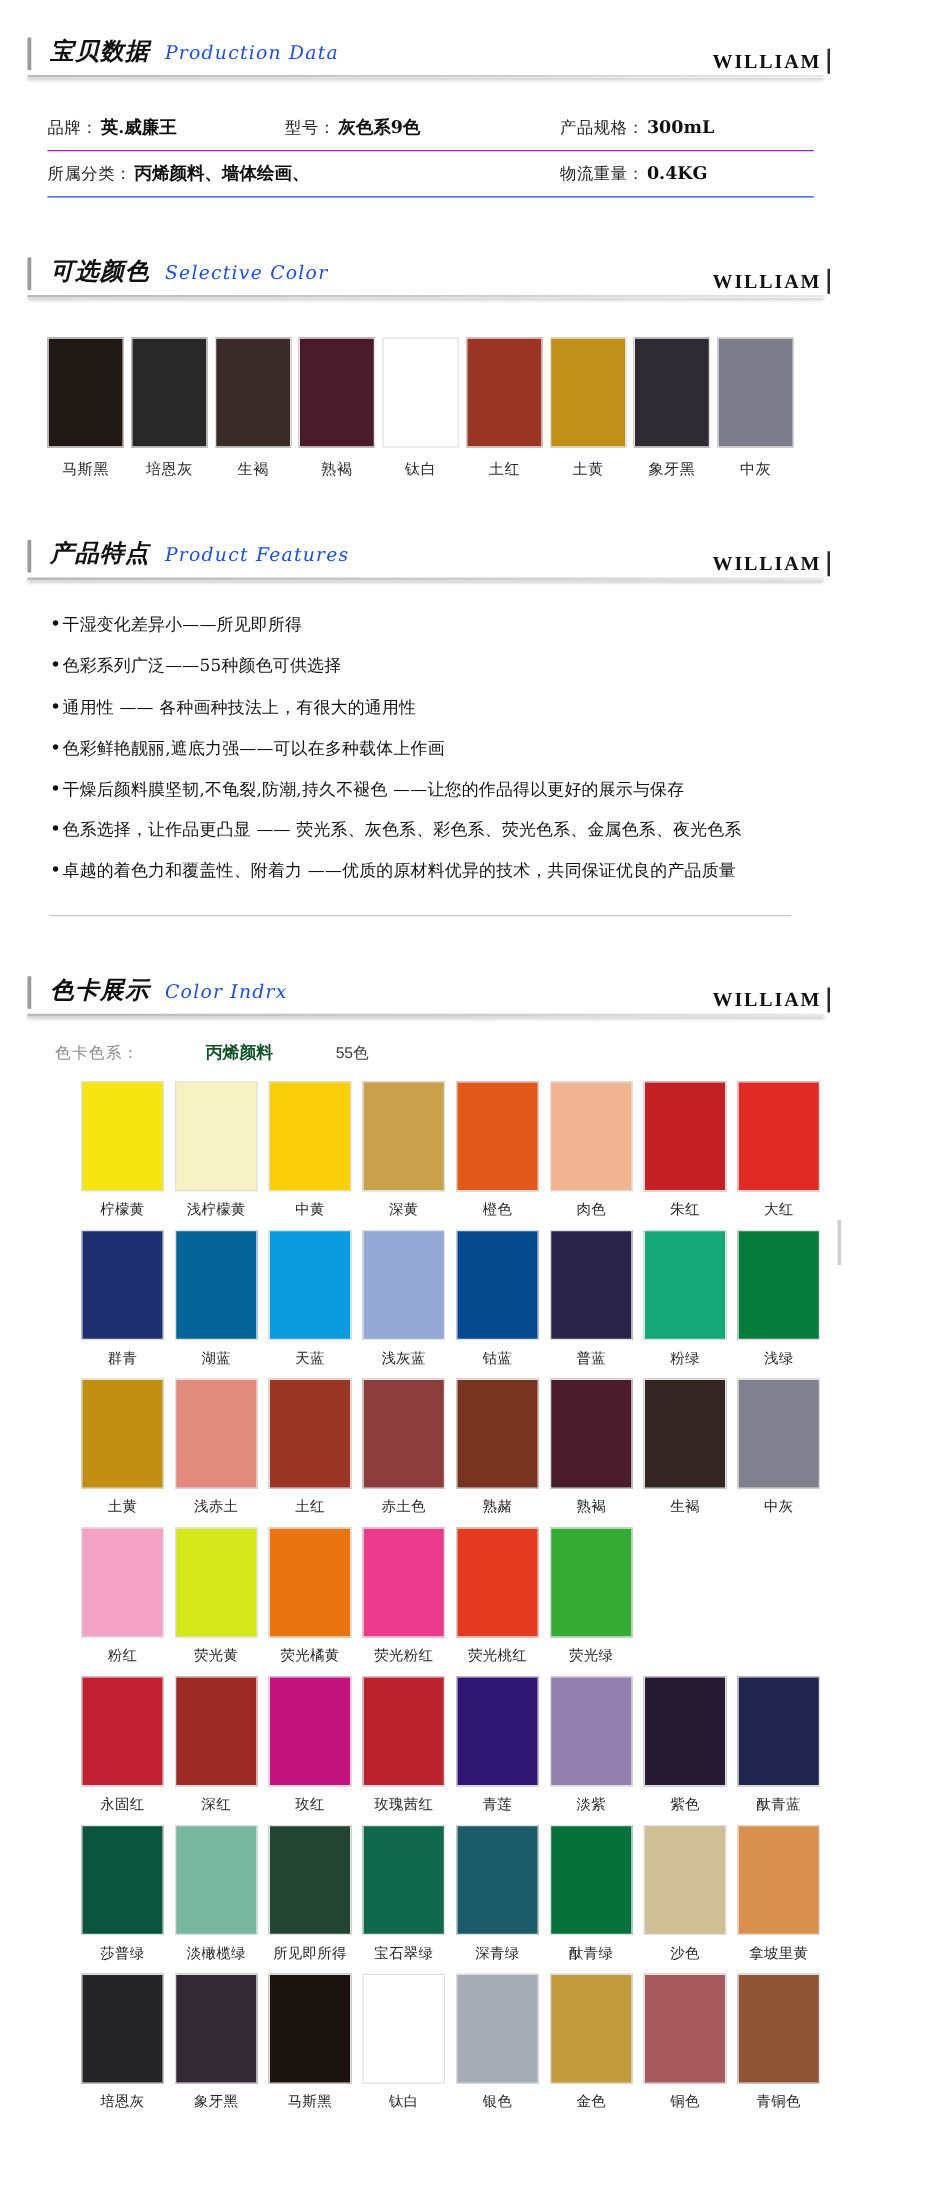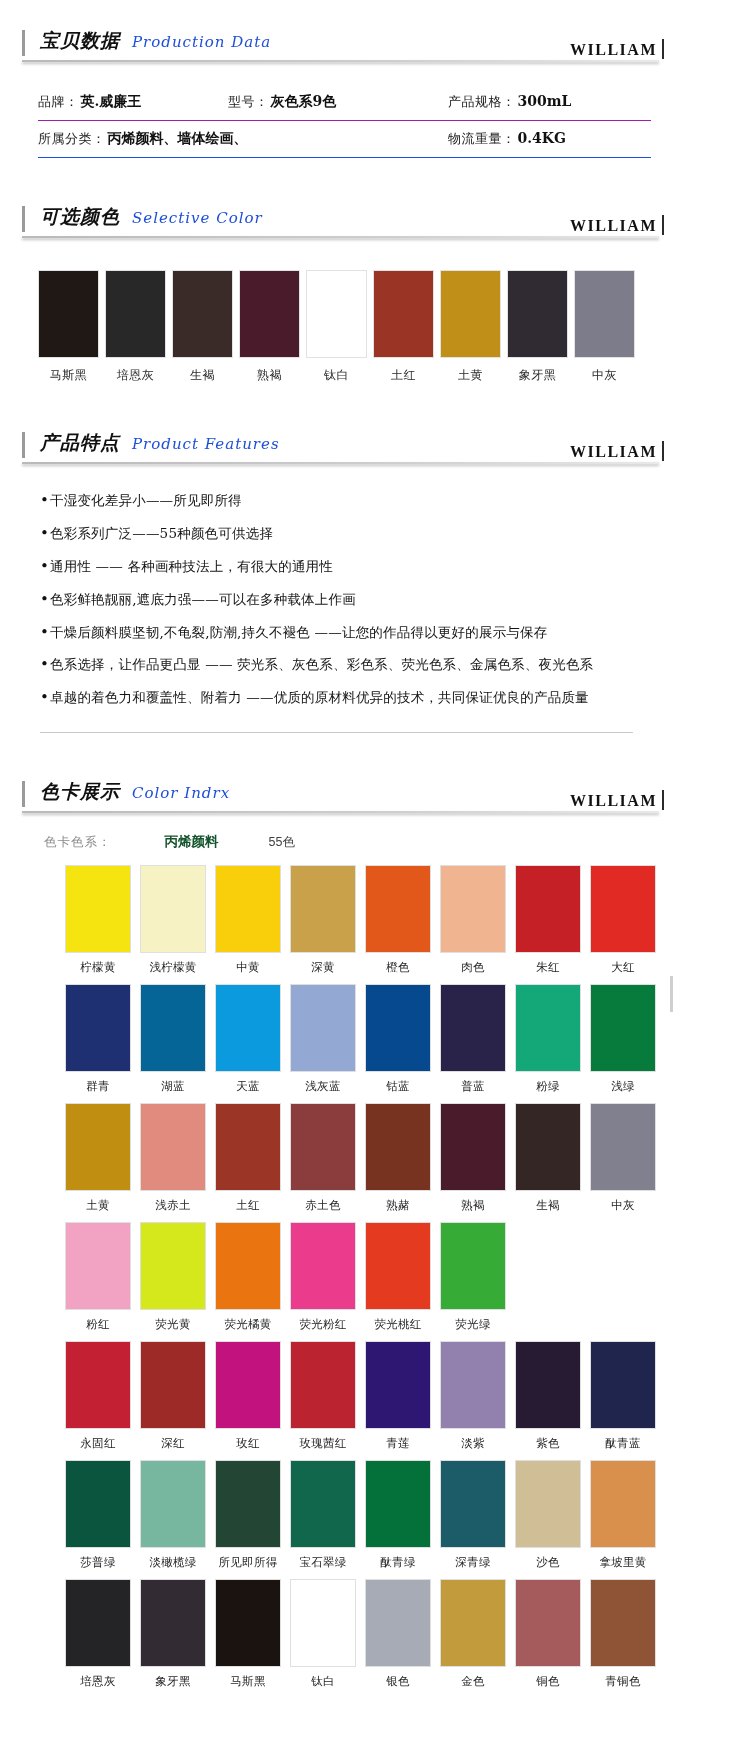--- a/index.html
+++ b/index.html
@@ -458,26 +458,26 @@
         </div>
         <div class="cell">
           <div class="swatch" style="background: rgb(35, 70, 52);"></div>
           <div class="cname">所见即所得</div>
         </div>
         <div class="cell">
           <div class="swatch" style="background: rgb(16, 103, 75);"></div>
           <div class="cname">宝石翠绿</div>
         </div>
         <div class="cell">
+          <div class="swatch" style="background: rgb(27, 92, 104);"></div>
+          <div class="cname">深青绿</div>
+        </div>
+        <div class="cell">
           <div class="swatch" style="background: rgb(4, 113, 58);"></div>
           <div class="cname">酞青绿</div>
-        </div>
-        <div class="cell">
-          <div class="swatch" style="background: rgb(27, 92, 104);"></div>
-          <div class="cname">深青绿</div>
         </div>
         <div class="cell">
           <div class="swatch" style="background: rgb(207, 190, 150);"></div>
           <div class="cname">沙色</div>
         </div>
         <div class="cell">
           <div class="swatch" style="background: rgb(217, 144, 77);"></div>
           <div class="cname">拿坡里黄</div>
         </div>
       </div>

